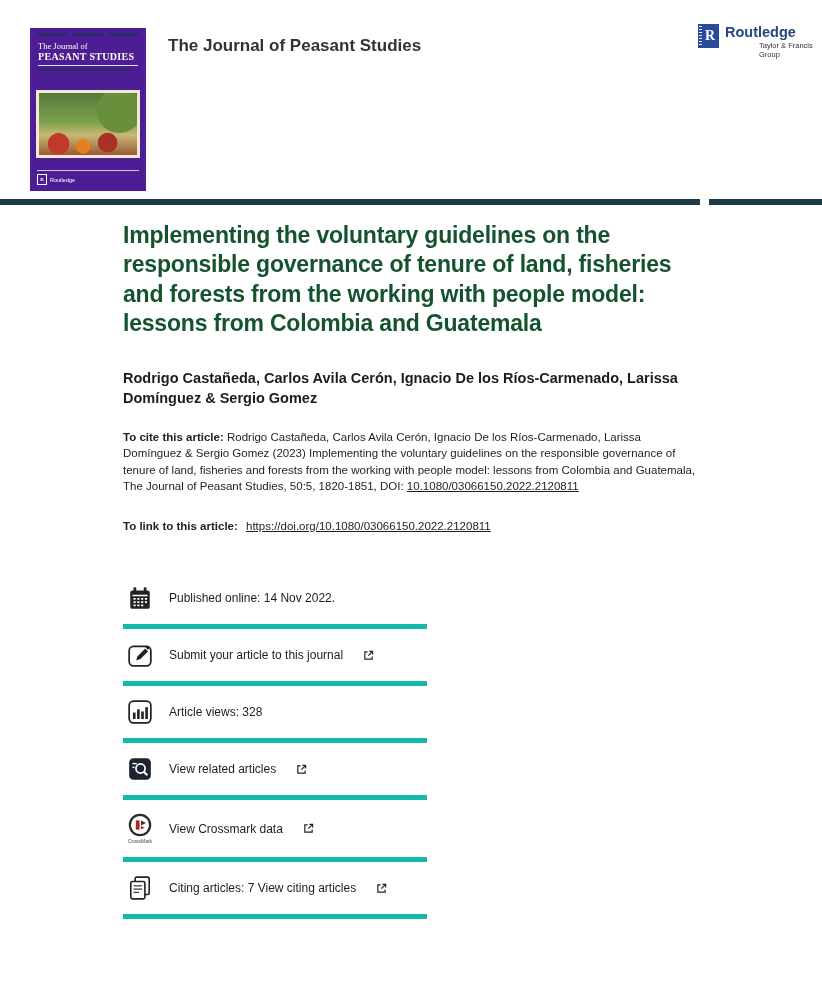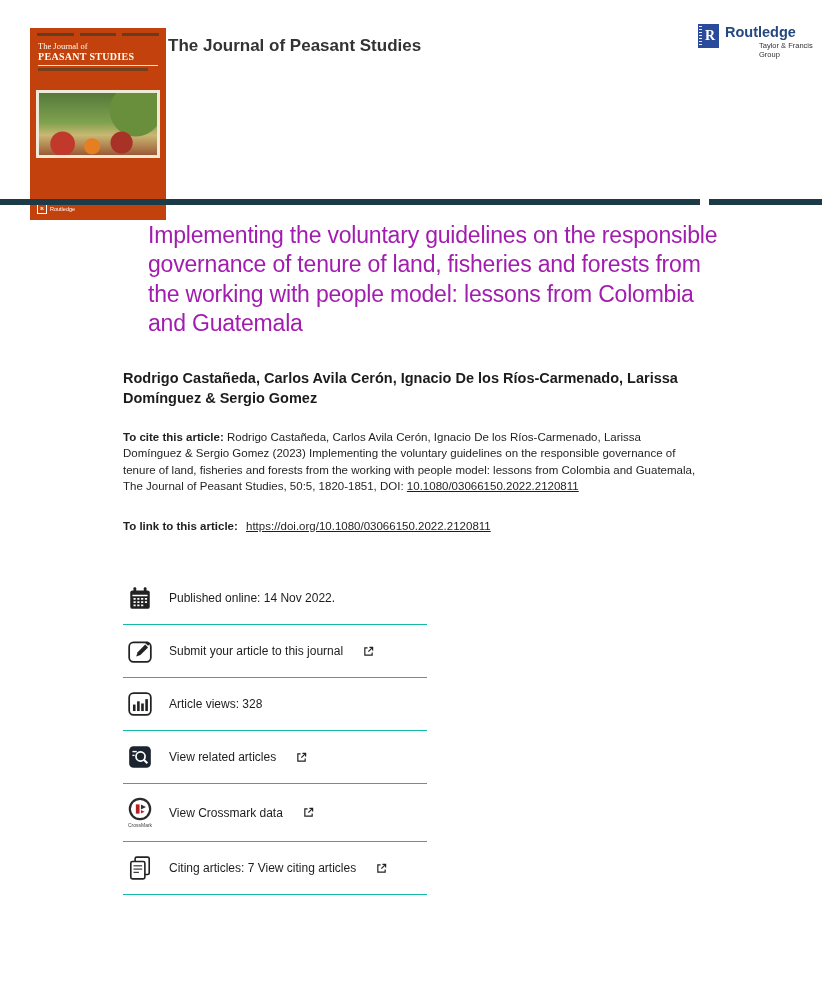--- a/index.html
+++ b/index.html
@@ -1,20 +1,20 @@
 <!DOCTYPE html>
 <html><head>
 <meta charset="utf-8">
 <style>
   html,body{margin:0;padding:0;background:#fff;}
   .page{position:relative;width:822px;height:1000px;background:#fff;overflow:hidden;
         font-family:"Liberation Sans",sans-serif;color:#1d1d1d;}
 
   
-  .cover{position:absolute;left:30px;top:28px;width:116px;height:192px;background:#c2410c;padding-left:20px;}
+  .cover{position:absolute;left:30px;top:28px;width:116px;height:163px;background:#4c1d95;}
   .cover-meta{position:absolute;top:5px;left:7px;right:7px;display:flex;gap:6px;}
   .cover-meta span{display:block;height:3px;background:rgba(8,58,53,.5);flex:1;}
   .cover-masthead{position:absolute;top:13px;left:8px;right:8px;color:#fdfdf2;}
   .cover-m1{font-family:"Liberation Serif",serif;font-size:8.5px;}
   .cover-m2{font-family:"Liberation Serif",serif;font-size:10px;font-weight:bold;letter-spacing:.3px;}
   .cover-subline{margin-top:3px;height:1px;background:rgba(255,255,255,.85);}
   .cover-subtext{margin-top:2px;height:3px;width:92%;background:rgba(8,58,53,.4);}
   .cover-art{position:absolute;left:6px;right:6px;top:62px;height:62px;border:3px solid #efe9d8;
     background:
       radial-gradient(circle at 20% 82%, #c0392b 0 11%, transparent 12%),
@@ -38,33 +38,33 @@
   .tf-text .name{font-weight:bold;font-size:14.5px;color:#24487f;}
   .tf-text .tag{font-size:7.5px;color:#333;margin-top:1px;margin-left:34px;}
 
   .issn{position:absolute;left:168px;top:184px;font-size:10.5px;font-weight:bold;color:#141414;}
   .issn .link{text-decoration:underline;cursor:pointer;}
 
   .rule{position:absolute;left:0;top:199px;width:822px;height:6px;background:#1d3a47;}
   .rule-gap{position:absolute;left:700px;top:199px;width:9px;height:6px;background:#fff;}
 
   
-  .article-title{position:absolute;left:123px;top:221px;width:580px;font-size:23px;font-weight:normal;
-    color:#a21caf;line-height:1.28;letter-spacing:-.2px;margin-left:25px;}
+  .article-title{position:absolute;left:123px;top:221px;width:580px;font-size:23px;font-weight:bold;
+    color:#14532d;line-height:1.28;letter-spacing:-.2px;}
   .authors{position:absolute;left:123px;top:369px;width:580px;font-size:14.5px;font-weight:bold;
     color:#1c1c1c;line-height:1.35;}
   .cite{position:absolute;left:123px;top:429px;width:578px;font-size:11.5px;line-height:1.43;color:#1f1f1f;}
   .cite .lbl,.linkline .lbl{font-weight:bold;}
   .doi,.url{text-decoration:underline;cursor:pointer;margin-top:17px;}
   .linkline{position:absolute;left:123px;top:520px;font-size:11.5px;color:#1f1f1f;}
   .linkline .url{margin-left:5px;}
 
   
   .actions{position:absolute;left:123px;top:572px;width:304px;}
-  .action{display:flex;align-items:center;gap:14px;padding:13px 2px;border-bottom:1px solid #14b8a6;
+  .action{display:flex;align-items:center;gap:14px;padding:13px 2px;border-bottom:5px solid #14b8a6;
     font-size:12px;color:#1d1d1d;cursor:pointer;}
   .icon-wrap{width:30px;display:flex;flex-direction:column;align-items:center;flex-shrink:0;}
   .cm-caption{font-size:5px;color:#444;margin-top:1px;}
   .ext{margin-left:6px;flex-shrink:0;}
 </style>
 </head>
 <body>
 
 <div class="page">
 

